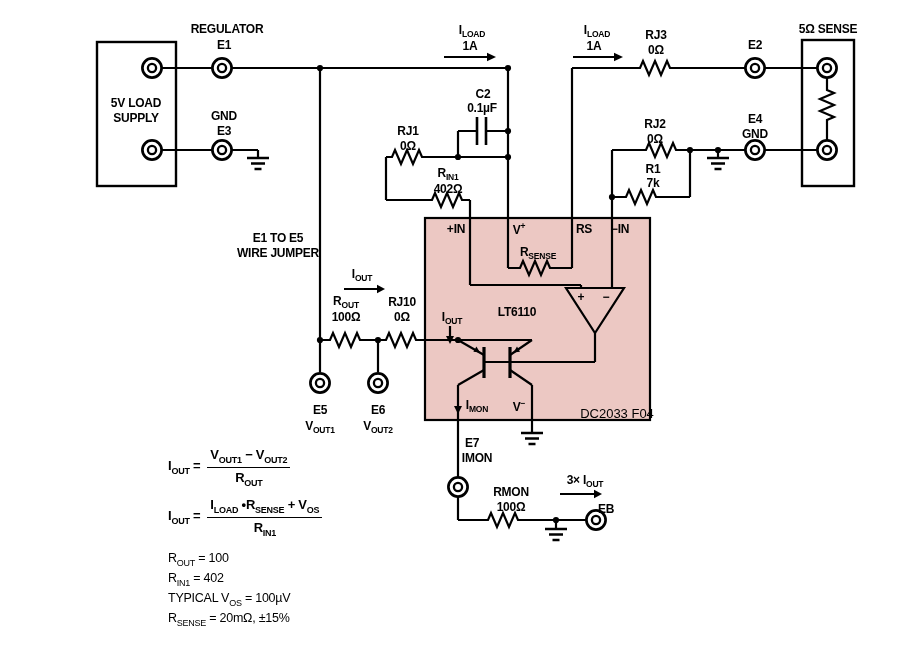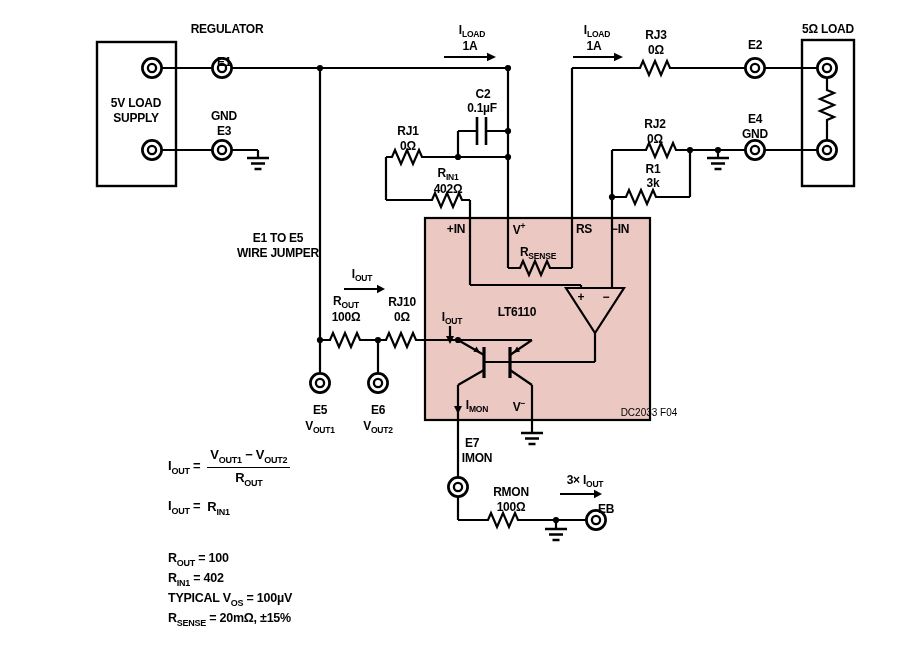--- a/index.html
+++ b/index.html
@@ -3,28 +3,28 @@
 <meta charset="utf-8">
 <style>
   html,body{margin:0;padding:0;background:#fff;}
   .stage{position:relative;width:912px;height:646px;background:#fff;overflow:hidden;
          font-family:"Liberation Sans","DejaVu Sans",sans-serif;color:#000;}
   .stage svg{position:absolute;left:0;top:0;}
   .lbl{position:absolute;transform:translate(-50%,-50%);white-space:nowrap;
        font-size:12px;font-weight:700;letter-spacing:-0.25px;line-height:1;}
   .lbl sub{font-size:8.5px;letter-spacing:-0.2px;}
   .lbl sup{font-size:8.5px;letter-spacing:-0.2px;}
-  .fig{font-size:10px;font-weight:400;letter-spacing:0;margin-left:32px;}
+  .fig{font-size:13px;font-weight:400;letter-spacing:0;}
   .formula{position:absolute;display:flex;align-items:center;gap:7px;
            font-size:13px;font-weight:700;letter-spacing:-0.25px;}
   .formula sub,.formula sup{font-size:9px;}
   .frac{display:inline-flex;flex-direction:column;align-items:center;}
   .frac .num{padding:0 3px 2px;border-bottom:1.7px solid #000;}
   .frac .den{padding-top:2px;}
-  .note{position:absolute;font-size:12.5px;font-weight:700;letter-spacing:-0.25px;white-space:nowrap;}
+  .note{position:absolute;font-size:12.5px;font-weight:400;letter-spacing:-0.25px;white-space:nowrap;}
   .note sub{font-size:9px;}
 </style>
 </head>
 <body>
 
 <div class="stage">
 
 <svg width="912" height="646" viewBox="0 0 912 646">
   <defs>
     <path id="res-h" d="M0 0h4l3 -7l6 14l6 -14l6 14l6 -14l3 7h6" stroke="#000" stroke-width="2.2" fill="none"></path>
@@ -139,42 +139,42 @@
     <polygon points="377,284.8 385,289 377,293.2" fill="#000"></polygon>
     <path d="M560 494 H594" stroke="#000" stroke-width="2.2"></path>
     <polygon points="594,489.8 602,494 594,498.2" fill="#000"></polygon>
     <path d="M450 326 V336" stroke="#000" stroke-width="2.2"></path>
     <polygon points="446,336 454,336 450,344" fill="#000"></polygon>
     <polygon points="454,406 462,406 458,414" fill="#000"></polygon>
   </g>
 </svg>
 
 <div class="lbl" style="left:227px;top:29px">REGULATOR</div>
-<div class="lbl" style="left:224px;top:62px">E1</div>
+<div class="lbl" style="left:224px;top:45px">E1</div>
 <div class="lbl" style="left:136px;top:103px">5V LOAD</div>
 <div class="lbl" style="left:136px;top:118px">SUPPLY</div>
 <div class="lbl" style="left:224px;top:116px">GND</div>
 <div class="lbl" style="left:224px;top:131px">E3</div>
 
 <div class="lbl" style="left:472px;top:31px">I<sub>LOAD</sub></div>
 <div class="lbl" style="left:470px;top:46px">1A</div>
 <div class="lbl" style="left:483px;top:94px">C2</div>
 <div class="lbl" style="left:482px;top:108px">0.1µF</div>
 <div class="lbl" style="left:597px;top:31px">I<sub>LOAD</sub></div>
 <div class="lbl" style="left:594px;top:46px">1A</div>
 <div class="lbl" style="left:656px;top:35px">RJ3</div>
 <div class="lbl" style="left:656px;top:50px">0Ω</div>
 <div class="lbl" style="left:755px;top:45px">E2</div>
-<div class="lbl" style="left:828px;top:29px">5Ω LOAD</div>
+<div class="lbl" style="left:828px;top:29px">5Ω SENSE</div>
 <div class="lbl" style="left:755px;top:119px">E4</div>
 <div class="lbl" style="left:755px;top:134px">GND</div>
 <div class="lbl" style="left:655px;top:124px">RJ2</div>
 <div class="lbl" style="left:655px;top:139px">0Ω</div>
 <div class="lbl" style="left:653px;top:169px">R1</div>
-<div class="lbl" style="left:653px;top:183px">3k</div>
+<div class="lbl" style="left:653px;top:183px">7k</div>
 <div class="lbl" style="left:408px;top:131px">RJ1</div>
 <div class="lbl" style="left:408px;top:146px">0Ω</div>
 <div class="lbl" style="left:448px;top:174px">R<sub>IN1</sub></div>
 <div class="lbl" style="left:448px;top:189px">402Ω</div>
 
 <div class="lbl" style="left:456px;top:229px">+IN</div>
 <div class="lbl" style="left:519px;top:229px">V<sup>+</sup></div>
 <div class="lbl" style="left:584px;top:229px">RS</div>
 <div class="lbl" style="left:620px;top:229px">−IN</div>
 <div class="lbl" style="left:538px;top:253px">R<sub>SENSE</sub></div>
@@ -208,20 +208,21 @@
 <div class="formula" style="left:168px;top:447px">
   <span>I<sub>OUT</sub> =</span>
   <span class="frac">
     <span class="num">V<sub>OUT1</sub> − V<sub>OUT2</sub></span>
     <span class="den">R<sub>OUT</sub></span>
   </span>
 </div>
 <div class="formula" style="left:168px;top:497px">
   <span>I<sub>OUT</sub> =</span>
   <span class="frac">
+    <span class="num">I<sub>LOAD</sub> •R<sub>SENSE</sub> + V<sub>OS</sub></span>
     <span class="den">R<sub>IN1</sub></span>
   </span>
 </div>
 <div class="note" style="left:168px;top:551px">R<sub>OUT</sub> = 100</div>
 <div class="note" style="left:168px;top:571px">R<sub>IN1</sub> = 402</div>
 <div class="note" style="left:168px;top:591px">TYPICAL V<sub>OS</sub> = 100µV</div>
 <div class="note" style="left:168px;top:611px">R<sub>SENSE</sub> = 20mΩ, ±15%</div>
 
 </div>
 

